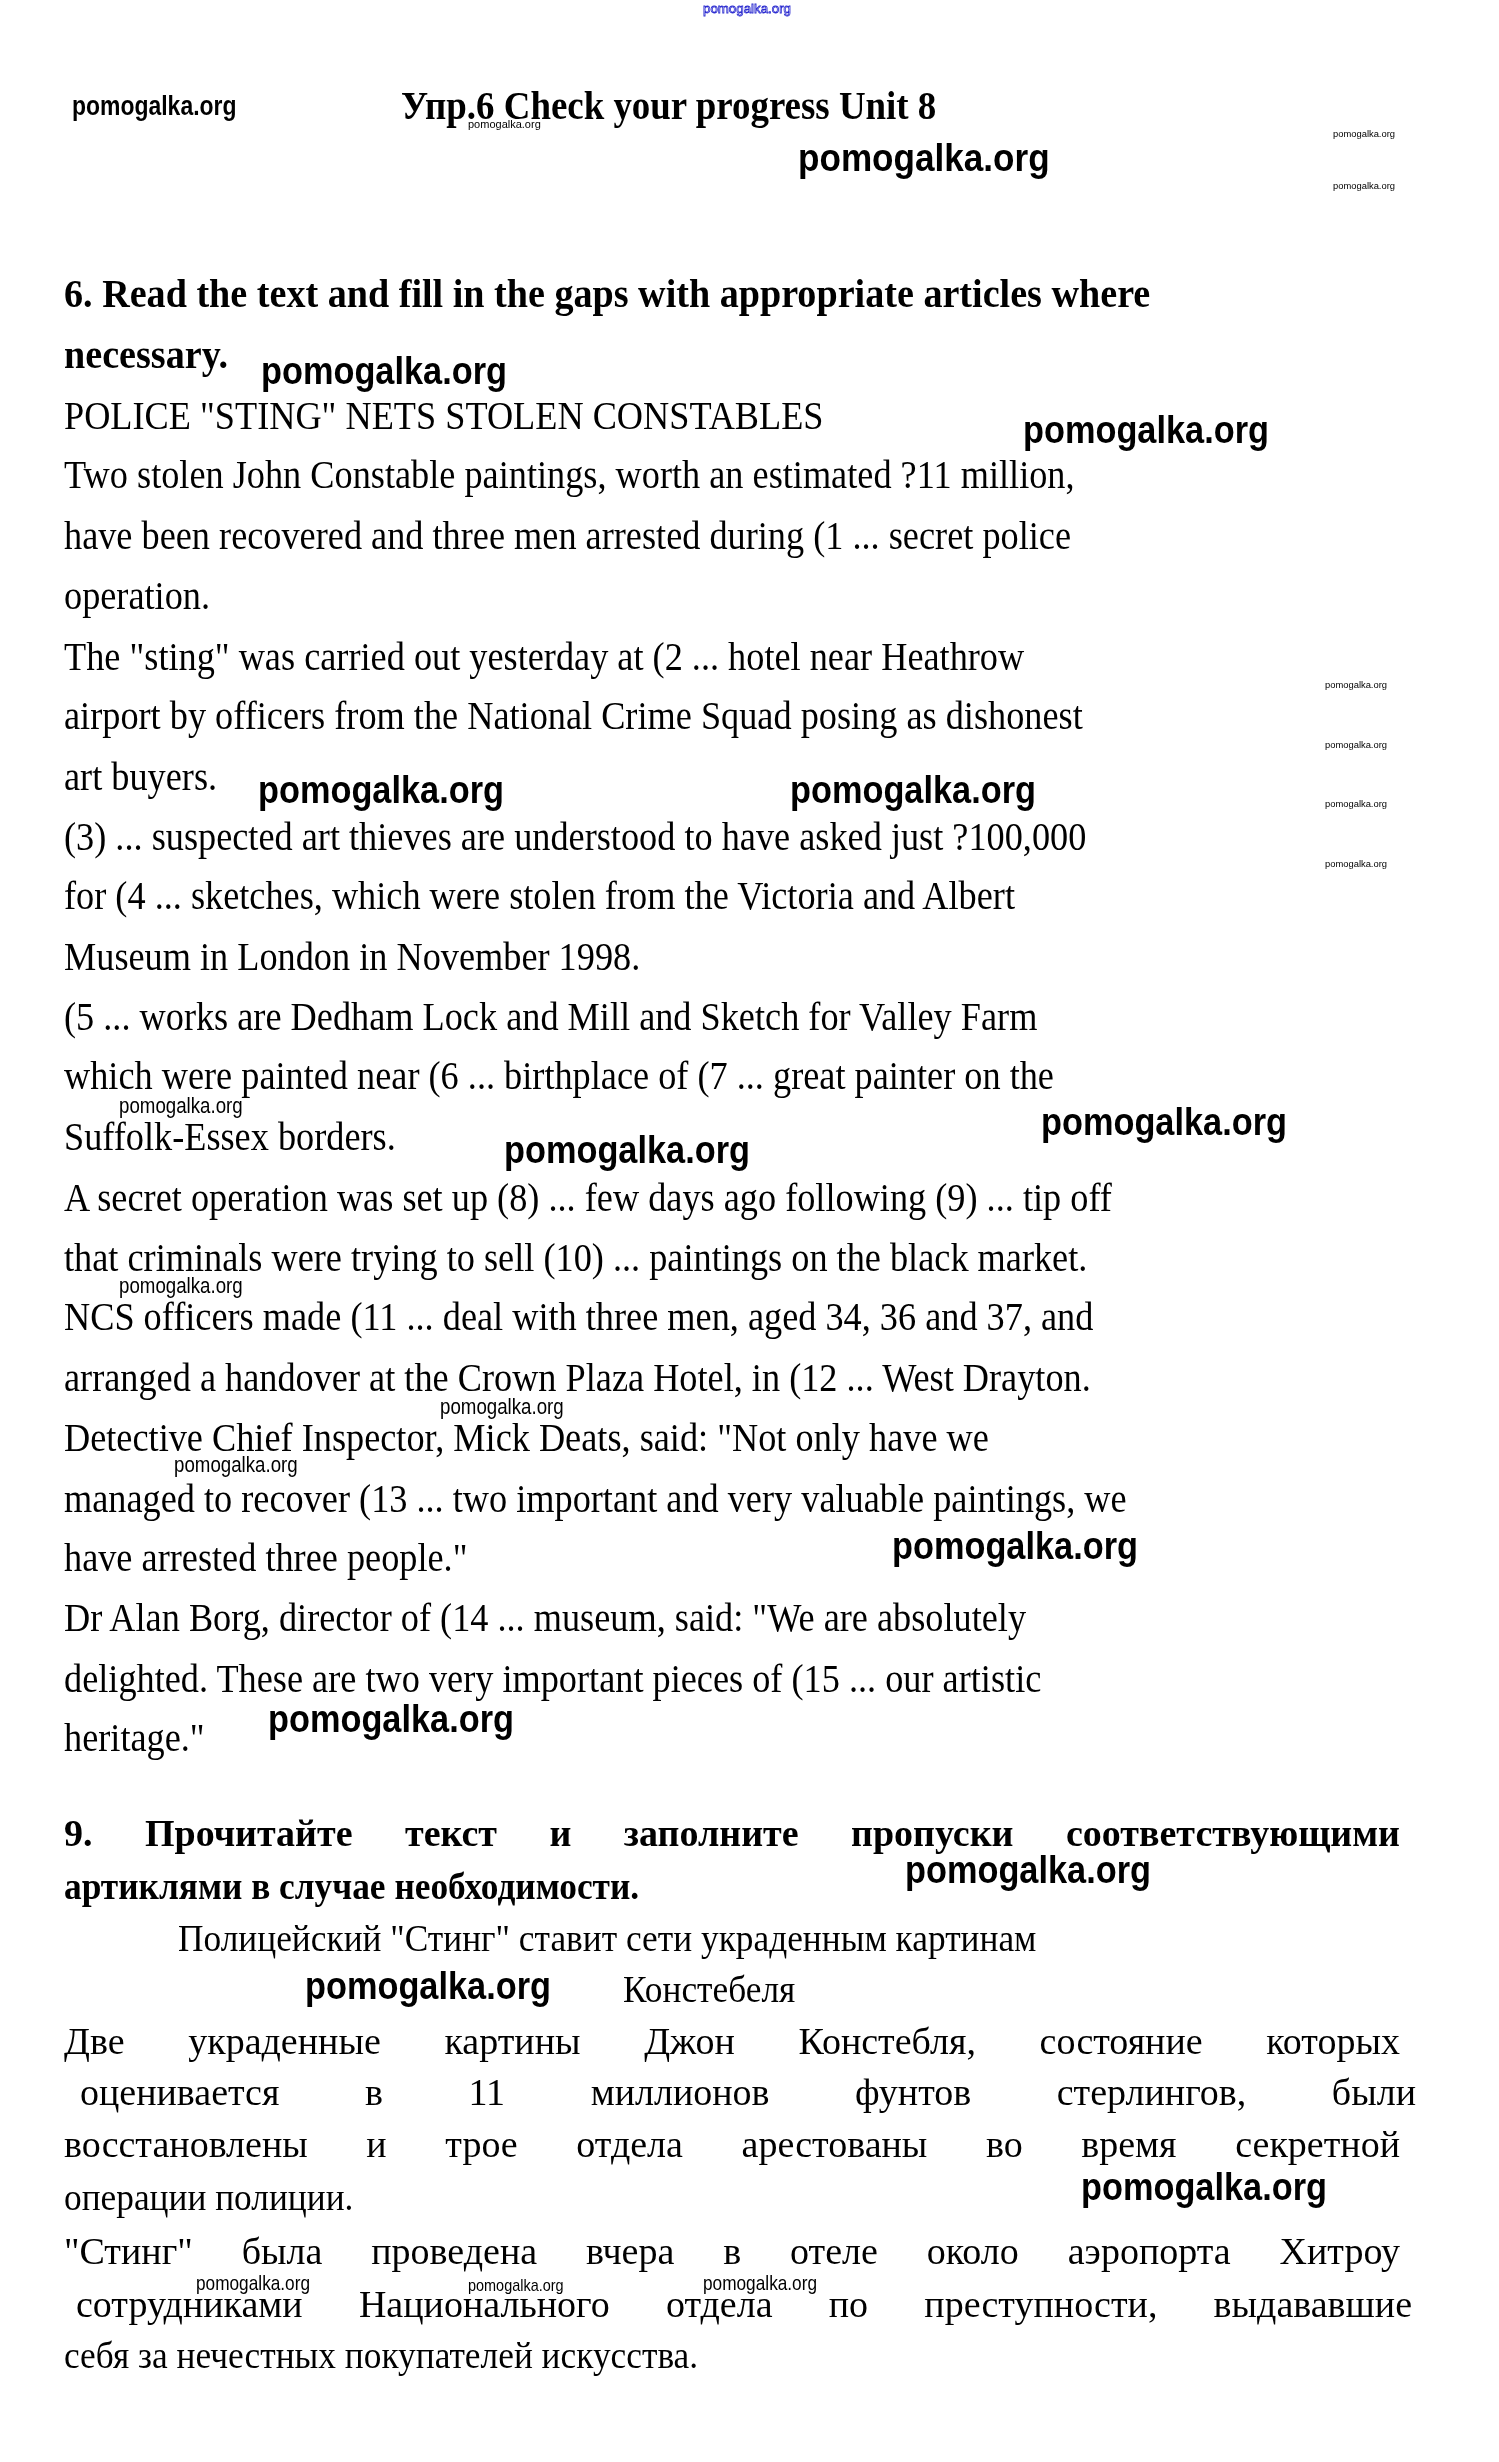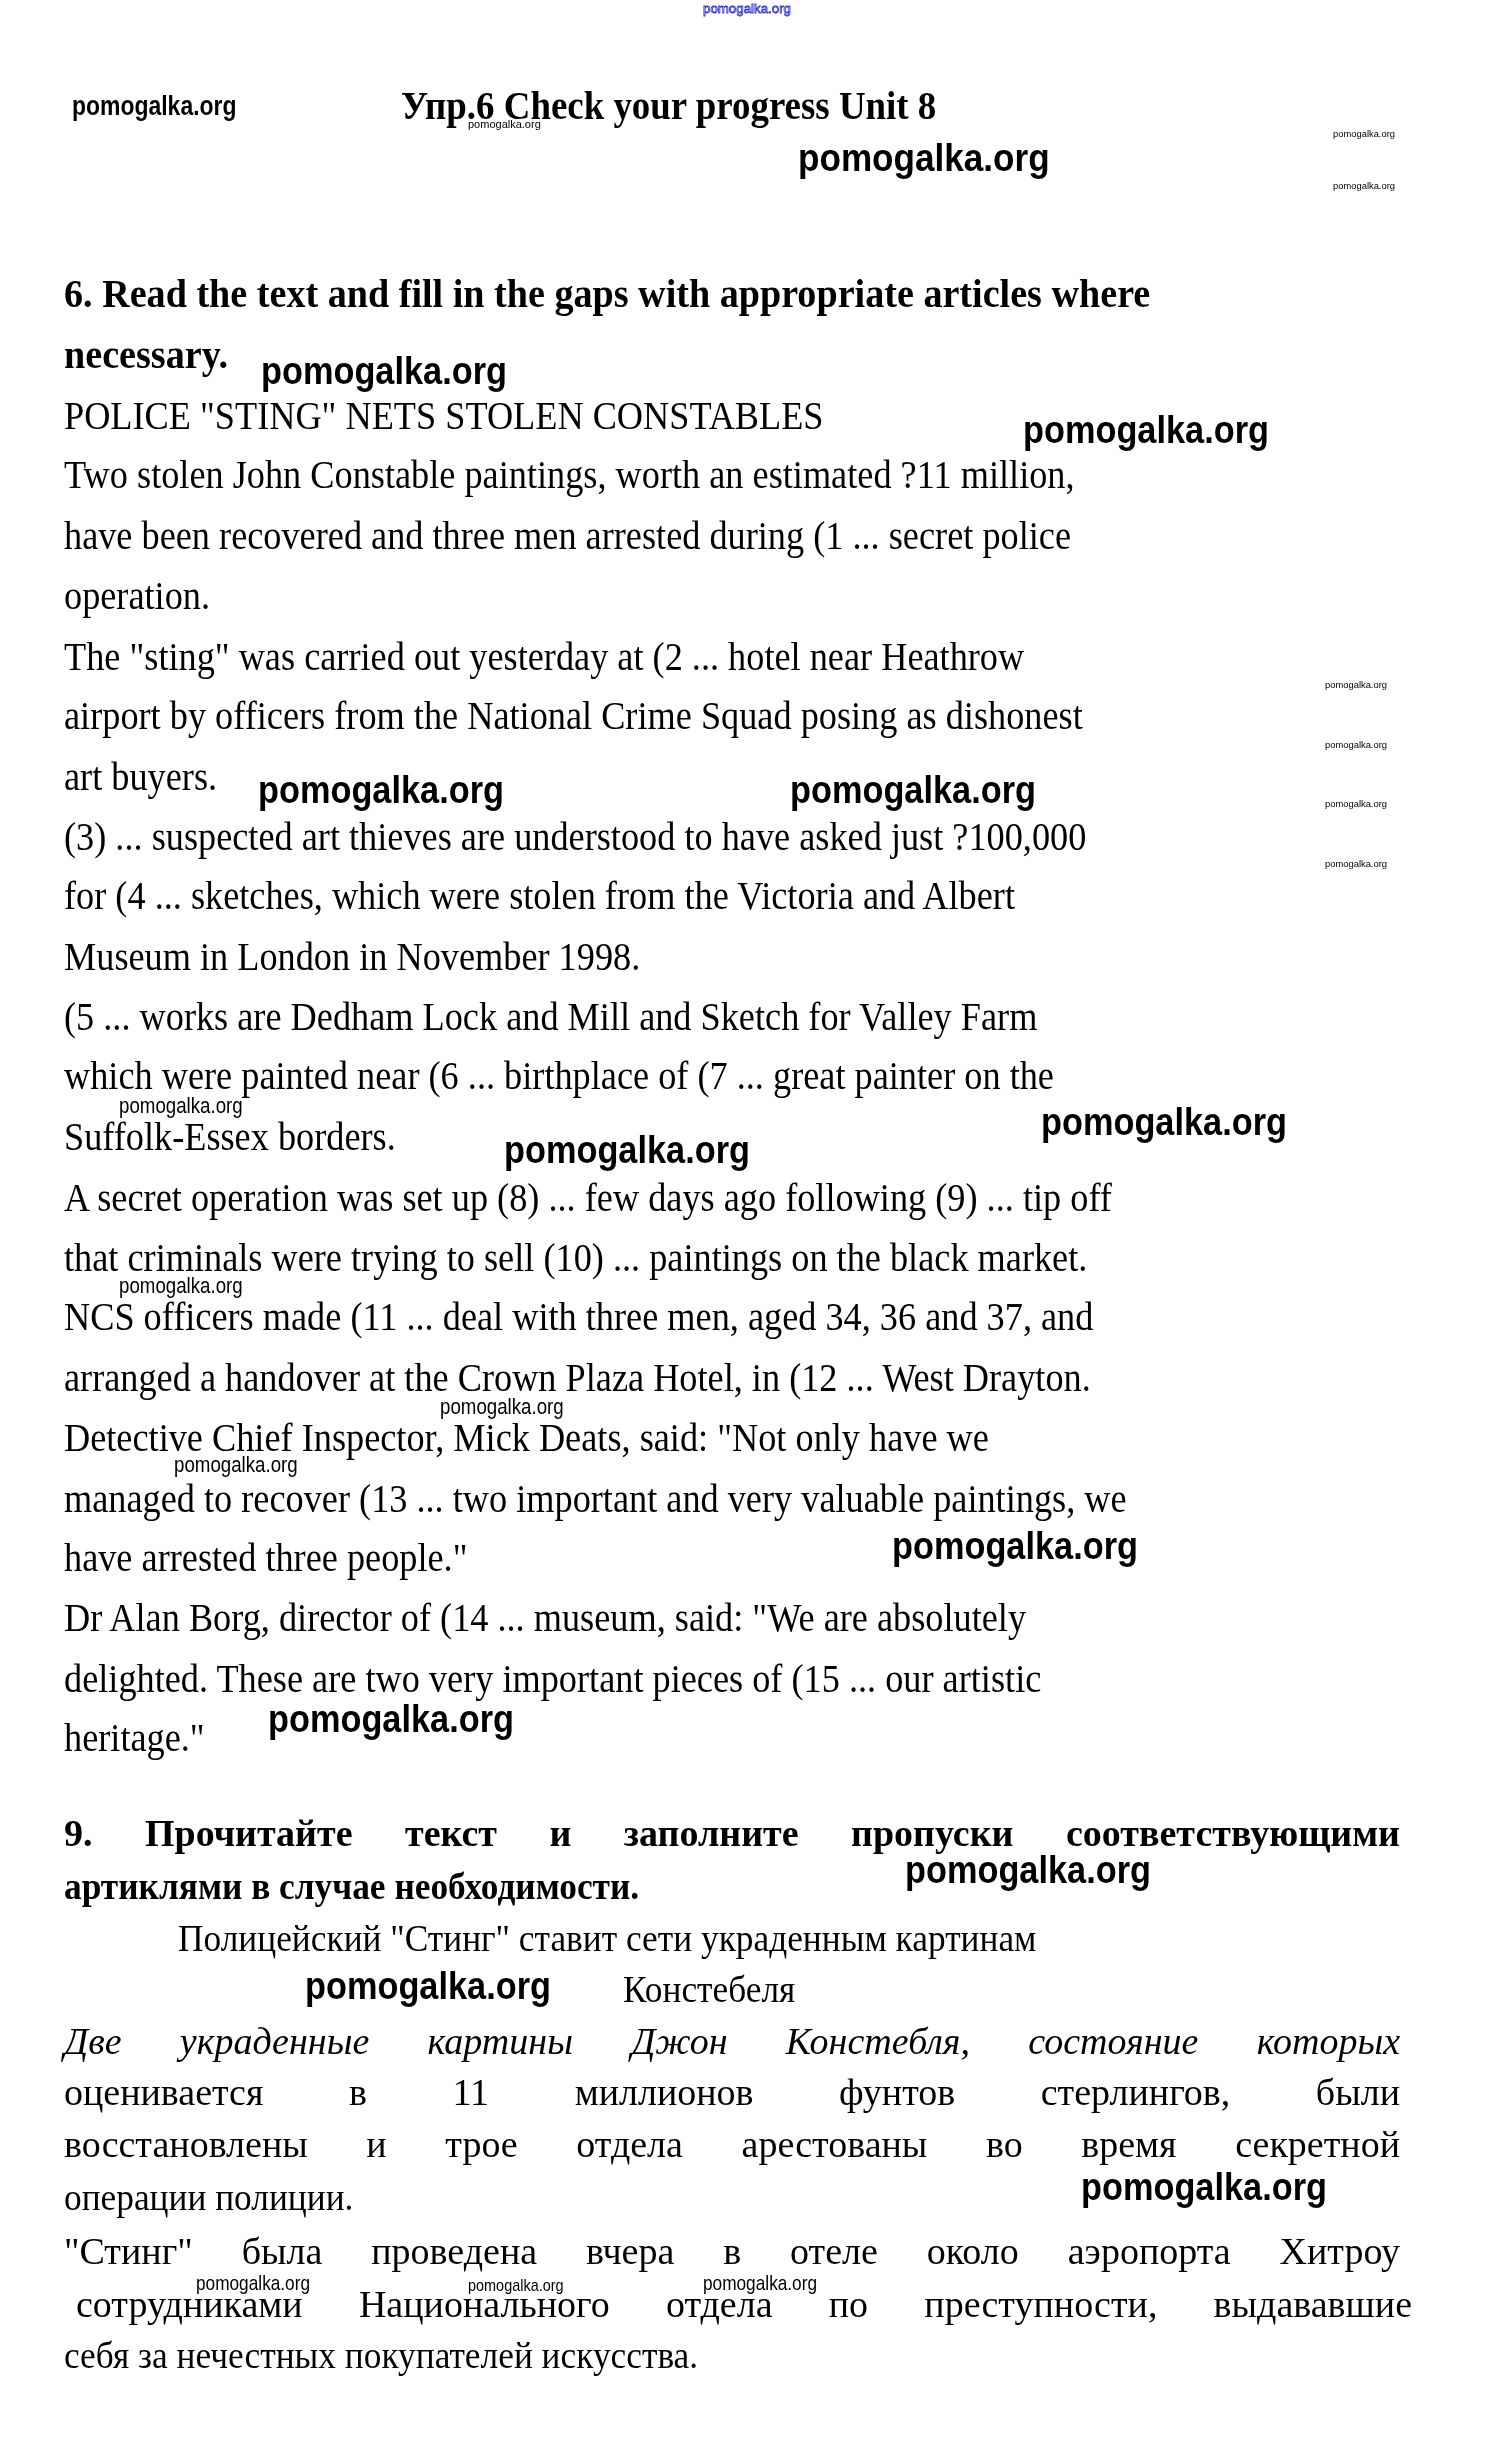--- a/index.html
+++ b/index.html
@@ -73,22 +73,22 @@
 <div class="abs serif line" style="left:64px; top:1718px;">heritage."</div>
 <div class="abs sans wm-xl" style="left:268px; top:1699px;">pomogalka.org</div>
 
 <div class="abs serif ru-bold" style="left:64px; top:1814px; width:1336px; text-align:justify; text-align-last:justify;">9. Прочитайте текст и заполните пропуски соответствующими</div>
 <div class="abs serif ru-bold" style="left:64px; top:1867px; transform:scaleX(0.93); transform-origin:left top;">артиклями в случае необходимости.</div>
 <div class="abs sans wm-xl" style="left:905px; top:1850px;">pomogalka.org</div>
 <div class="abs serif ru" style="left:178px; top:1919px; transform:scaleX(0.93); transform-origin:left top;">Полицейский "Стинг" ставит сети украденным картинам</div>
 <div class="abs sans wm-xl" style="left:305px; top:1966px;">pomogalka.org</div>
 <div class="abs serif ru" style="left:623px; top:1970px; transform:scaleX(0.93); transform-origin:left top;">Констебеля</div>
 
-<div class="abs serif ru" style="left:64px; top:2022px; width:1336px; text-align:justify; text-align-last:justify;font-style:italic;">Две украденные картины Джон Констебля, состояние которых</div>
-<div class="abs serif ru" style="left:64px; top:2073px; width:1336px; text-align:justify; text-align-last:justify;">оценивается в 11 миллионов фунтов стерлингов, были</div>
+<div class="abs serif ru" style="left:64px; top:2022px; width:1336px; text-align:justify; text-align-last:justify;">Две украденные картины Джон Констебля, состояние которых</div>
+<div class="abs serif ru" style="left:80px; top:2073px; width:1336px; text-align:justify; text-align-last:justify;">оценивается в 11 миллионов фунтов стерлингов, были</div>
 <div class="abs serif ru" style="left:64px; top:2125px; width:1336px; text-align:justify; text-align-last:justify;">восстановлены и трое отдела арестованы во время секретной</div>
 <div class="abs serif ru" style="left:64px; top:2178px; transform:scaleX(0.93); transform-origin:left top;">операции полиции.</div>
 <div class="abs sans wm-xl" style="left:1081px; top:2167px;">pomogalka.org</div>
 <div class="abs serif ru" style="left:64px; top:2232px; width:1336px; text-align:justify; text-align-last:justify;">"Стинг" была проведена вчера в отеле около аэропорта Хитроу</div>
 <div class="abs sans wm-m" style="left:196px; top:2272px; font-size:20.3px;">pomogalka.org</div>
 <div class="abs sans wm-m" style="left:468px; top:2275px; font-size:17px;">pomogalka.org</div>
 <div class="abs sans wm-m" style="left:703px; top:2272px; font-size:20.3px;">pomogalka.org</div>
 <div class="abs serif ru" style="left:76px; top:2285px; width:1336px; text-align:justify; text-align-last:justify;">сотрудниками Национального отдела по преступности, выдававшие</div>
 <div class="abs serif ru" style="left:64px; top:2336px; transform:scaleX(0.93); transform-origin:left top;">себя за нечестных покупателей искусства.</div>
 

